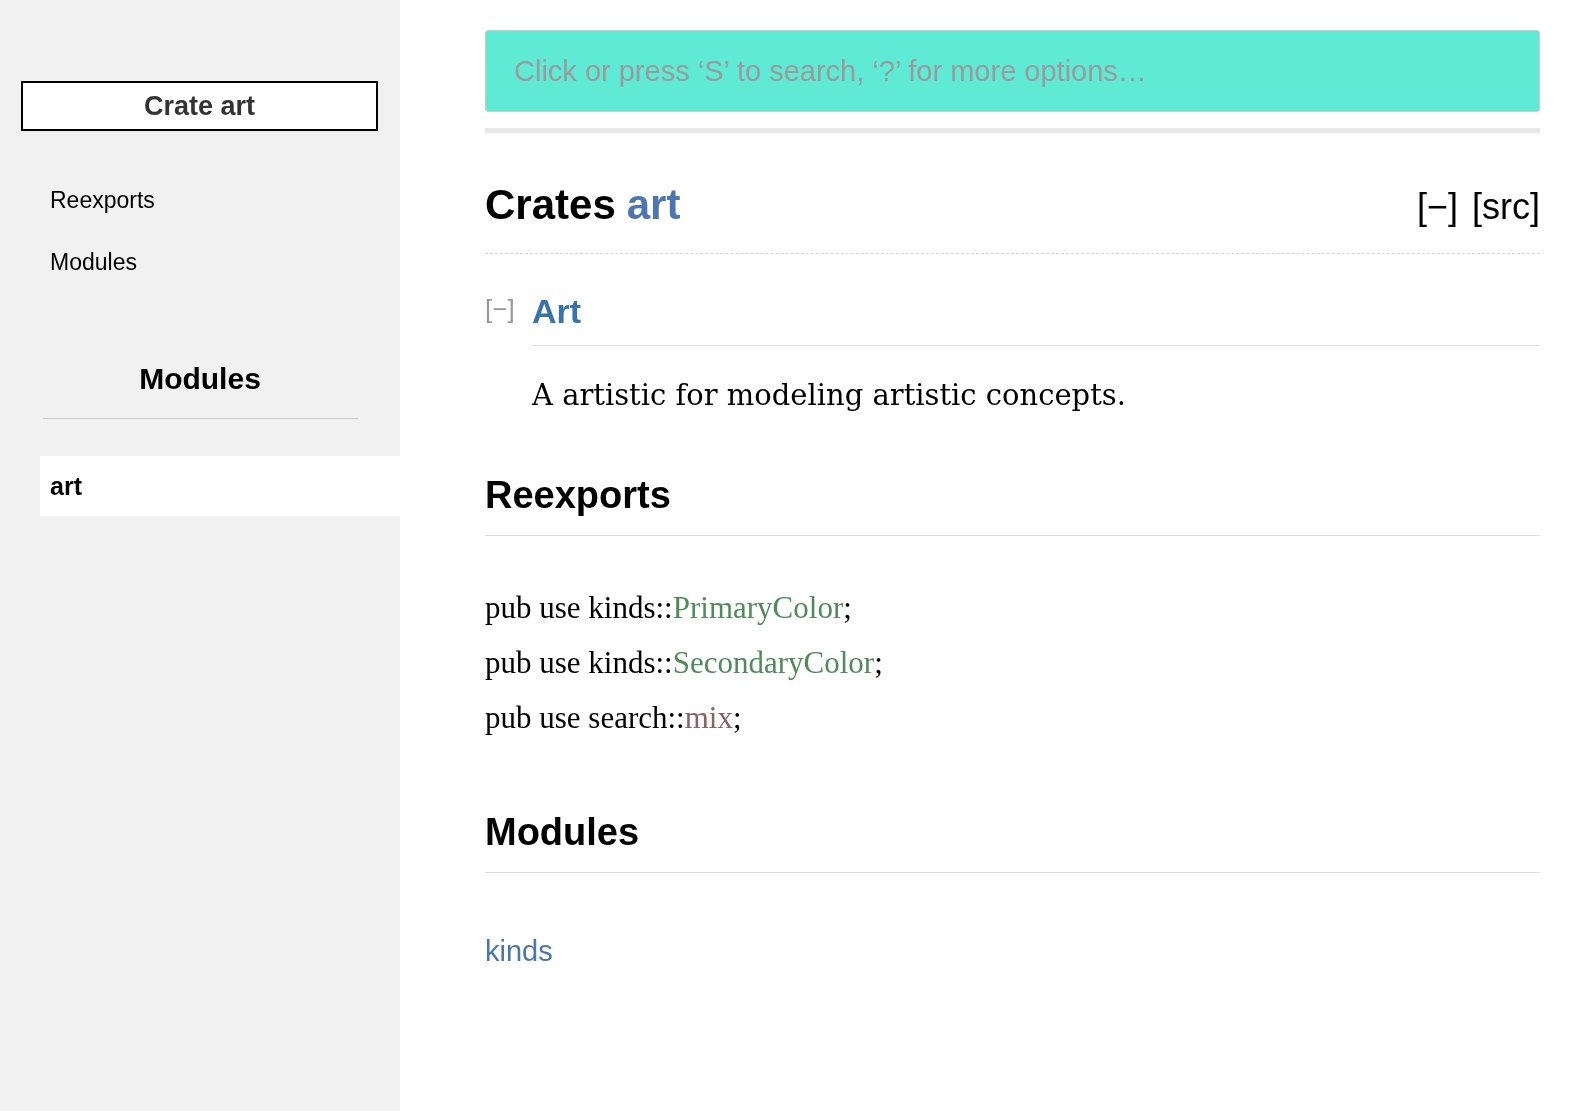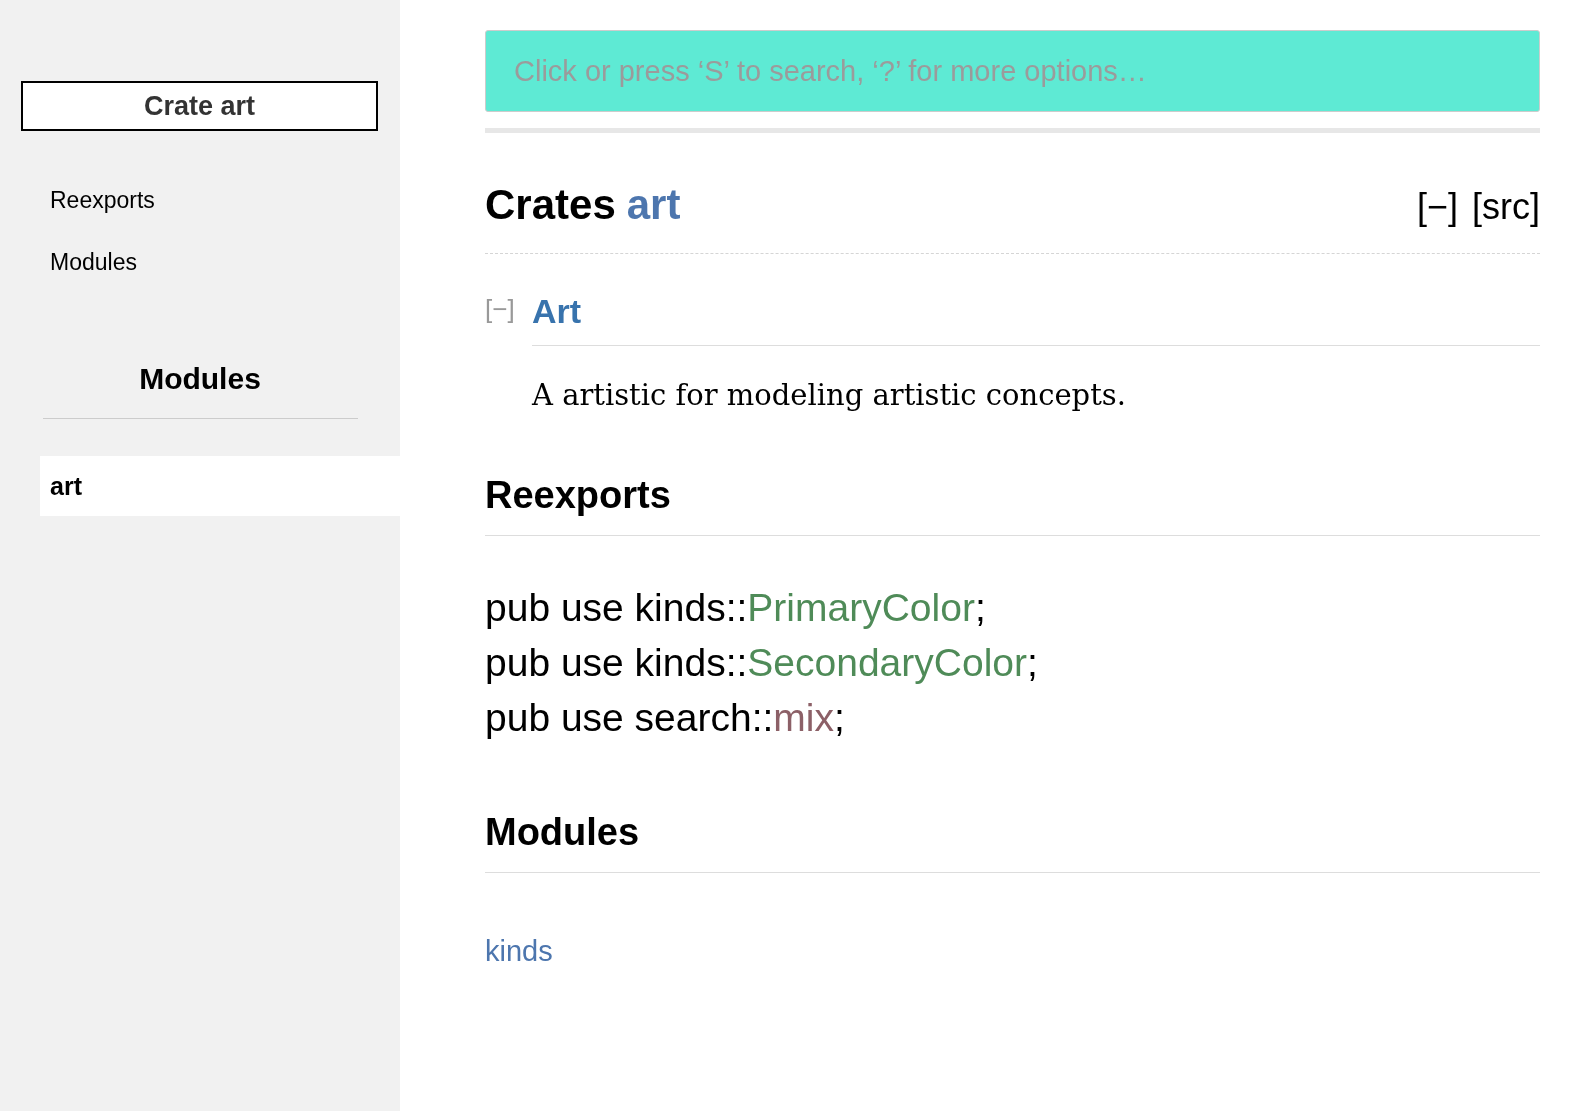--- a/index.html
+++ b/index.html
@@ -138,22 +138,22 @@
     font-size: 38px;
     font-weight: 700;
     color: #000;
     padding-bottom: 18px;
     border-bottom: 1px solid #ddd;
   }
   .section-h2.modules { margin-top: 66px; }
 
   .reexport-block { margin-top: 44px; }
   .code-line {
-    font-family: Liberation Sans, sans-serif;
-    font-size: 39px;
+    font-family: Liberation Serif, serif;
+    font-size: 31px;
     line-height: 55px;
     color: #000;
     white-space: pre;
   }
   .code-line a.kind-enum { color: var(--enum-color, #4f8b58); }
   .code-line a.kind-fn { color: var(--fn-color, #8c6067); margin-top: 46px; }
 
   .module-list { margin-top: 62px; }
   .module-link {
     display: block;

